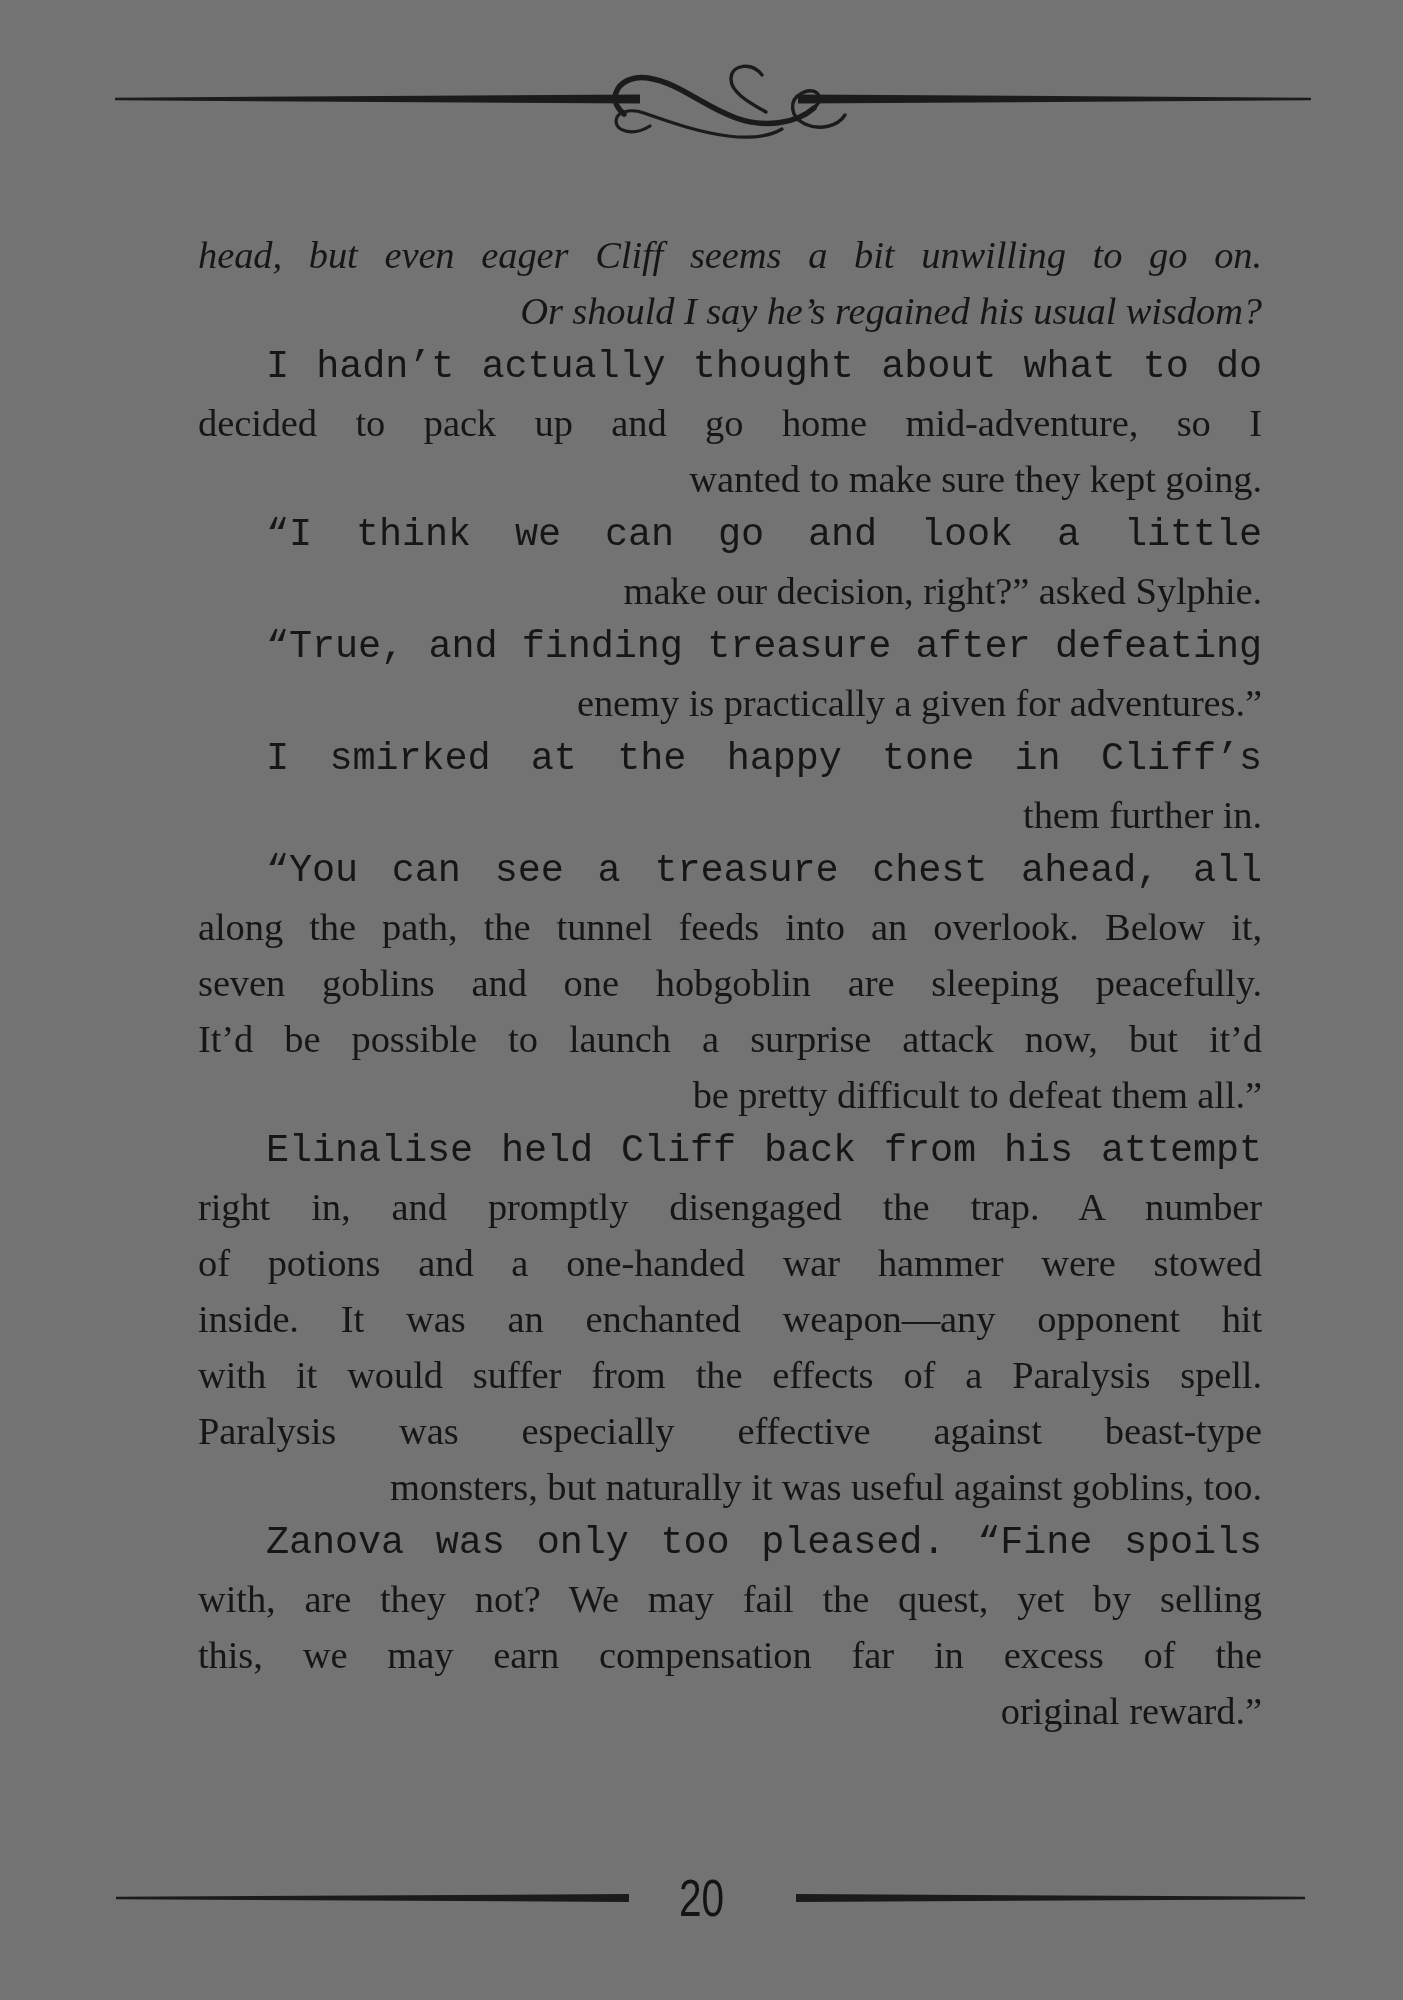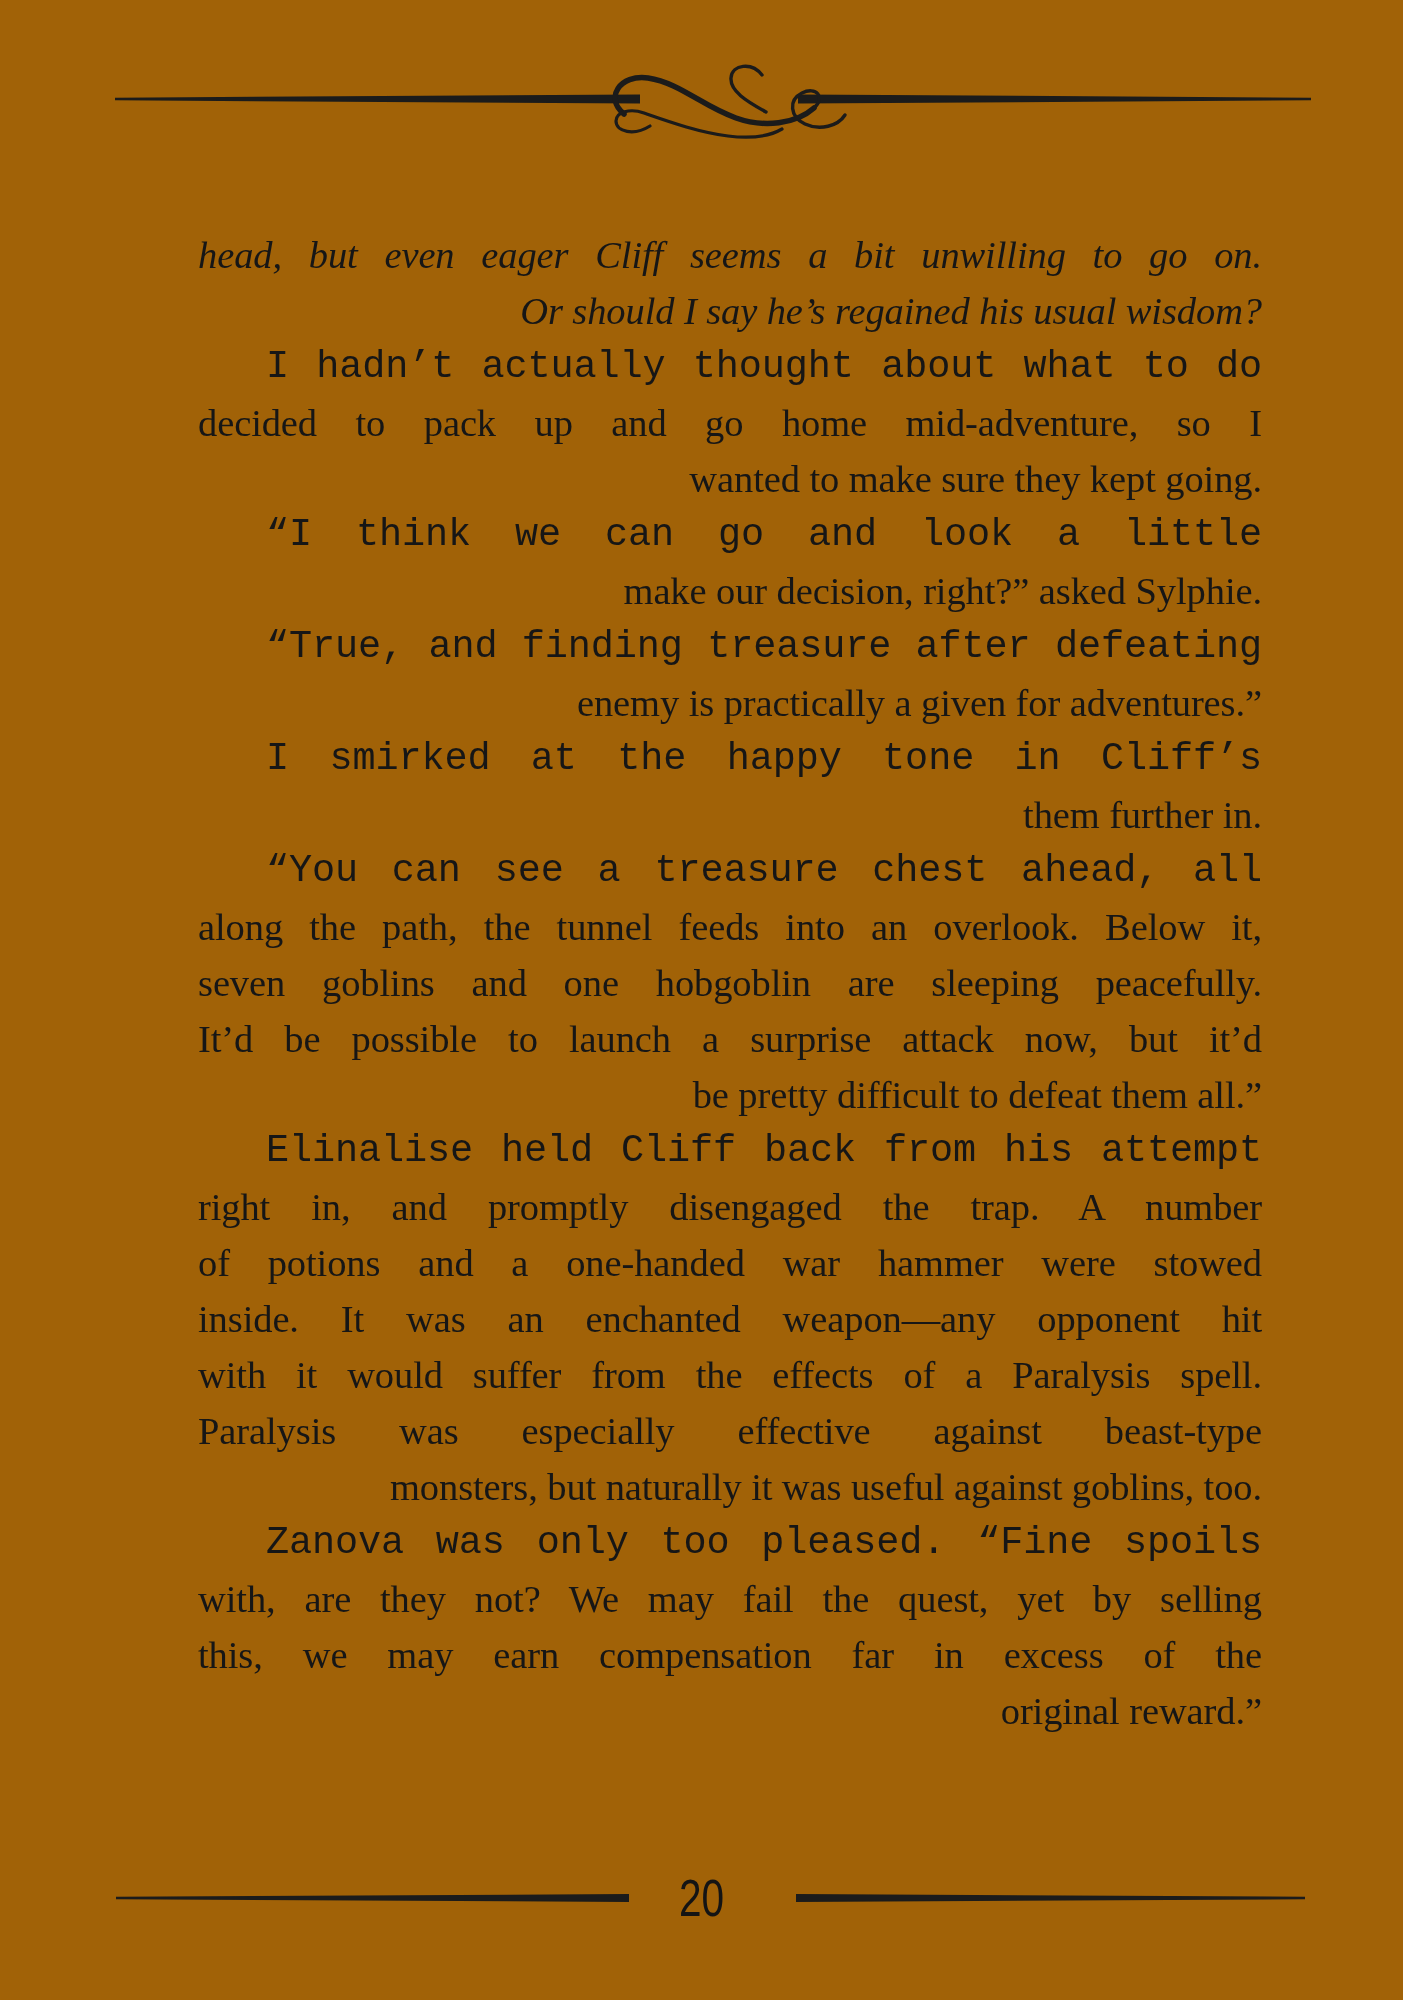--- a/index.html
+++ b/index.html
@@ -4,21 +4,21 @@
 <style>
   html, body {
     margin: 0;
     padding: 0;
     background: #ffffff;
   }
   .page {
     position: relative;
     width: 1403px;
     height: 2000px;
-    background: #a16207;
+    background: #737373;
     overflow: hidden;
     font-family: "Liberation Serif", serif;
   }
   .divider-svg {
     position: absolute;
     left: 0;
     display: block;
   }
   #top-divider { top: 20px; }
   #bottom-divider { top: 1855px; }

